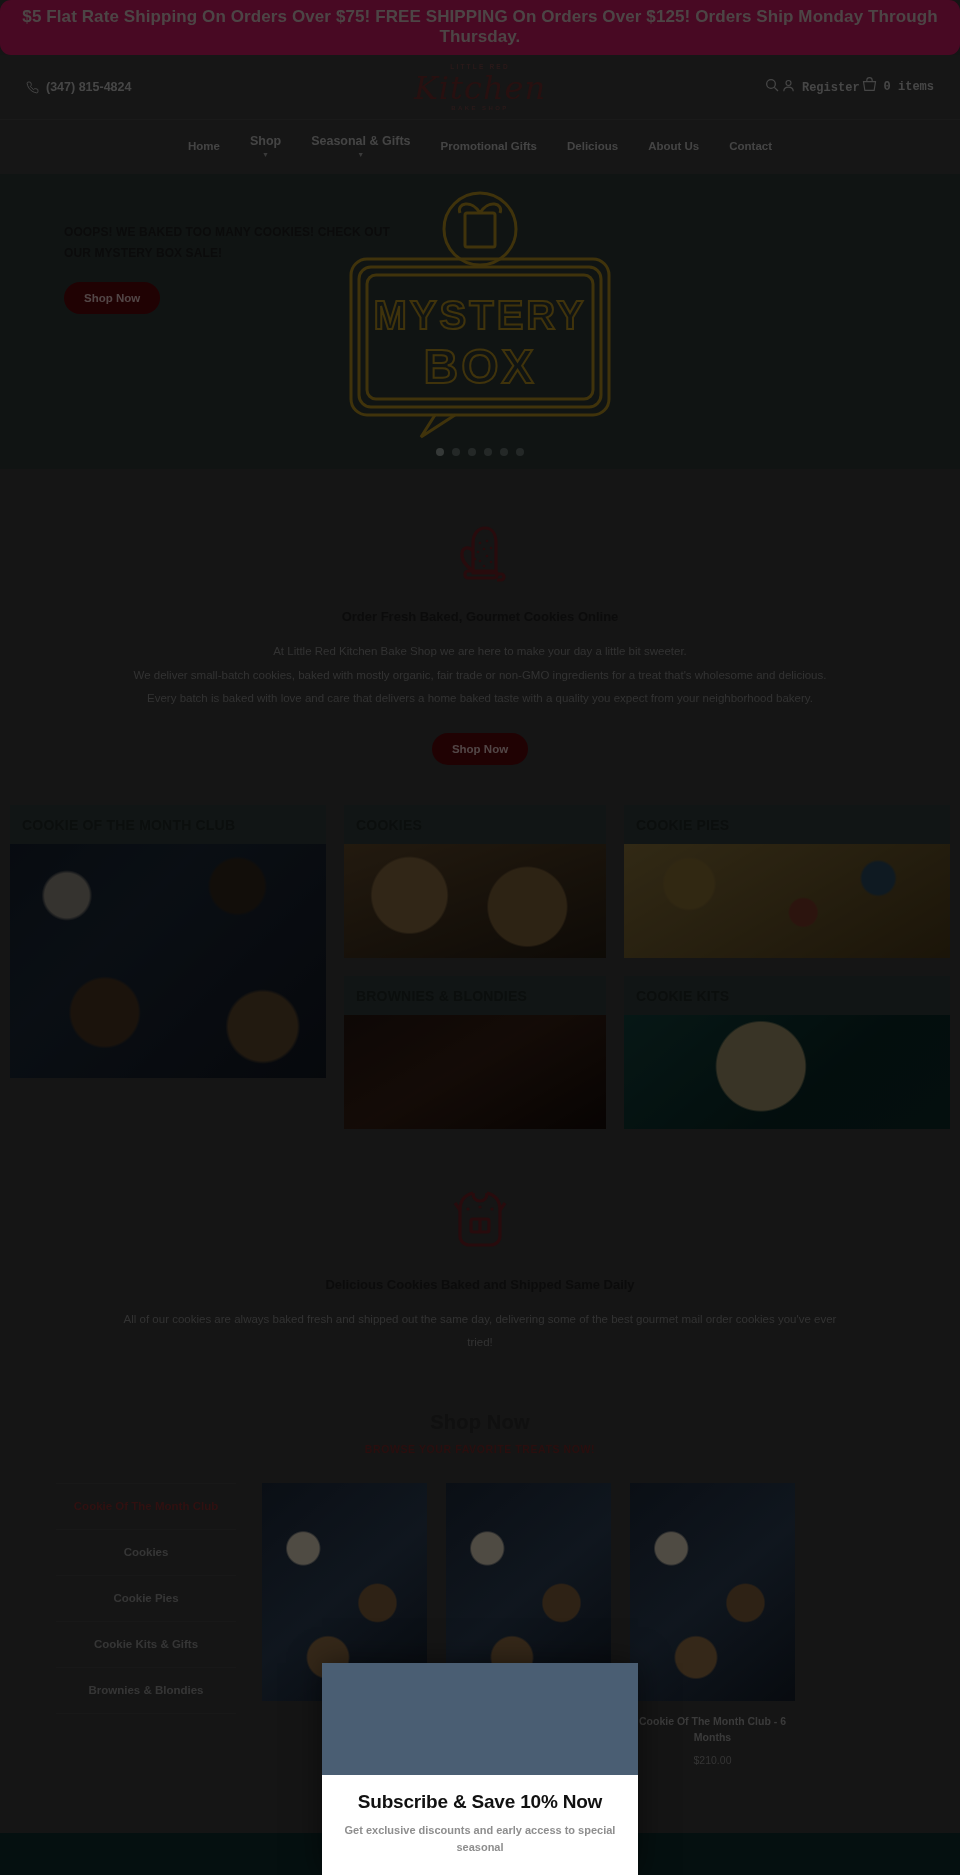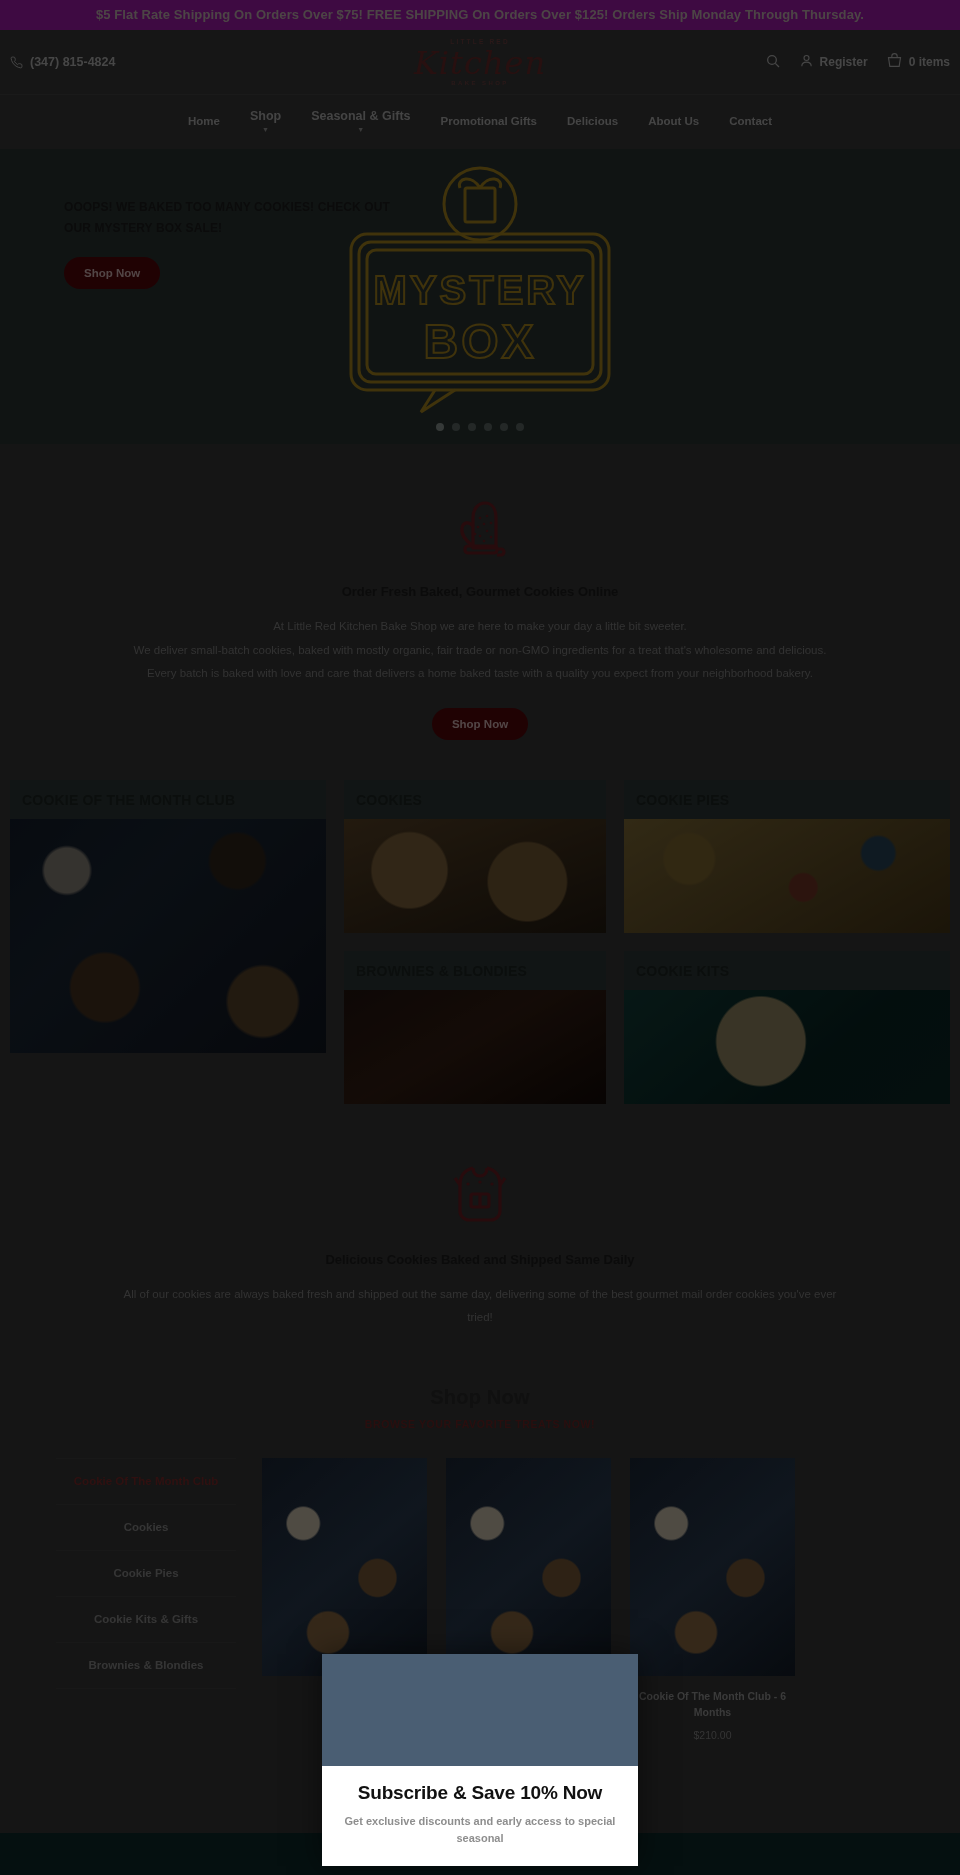--- a/index.html
+++ b/index.html
@@ -12,44 +12,44 @@
     position:relative;
   }
   
   #dim {
     position:absolute; inset:0; background:rgba(0,0,0,0.62);
     z-index:50; pointer-events:none;
   }
 
   
   .announce {
-    background:#a21caf; color:#c9b6b6;
-    text-align:center; font-size:13px; font-weight:700;
-    padding:7px 0 8px; letter-spacing:.1px;
+    background:#be185d; color:#c9b6b6;
+    text-align:center; font-size:17px; font-weight:700;
+    padding:7px 0 8px; letter-spacing:.1px;border-radius:11px;
   }
 
   
   .header {
     background:#3a3a3a; height:64px;
-    display:flex; align-items:center; padding:0 10px;
+    display:flex; align-items:center; padding:0 26px;
     position:relative;
   }
   .phone { display:flex; align-items:center; gap:7px; font-size:12.5px; color:#b9b9b9; font-weight:600; }
   .phone svg { display:block; }
   .logo-wrap {
     position:absolute; left:50%; top:50%; transform:translate(-50%,-50%);
     width:150px; text-align:center; line-height:1;
   }
   .logo-top { font-size:6.5px; letter-spacing:2.2px; color:#6e4141; font-weight:700; }
   .logo-mid {
     font-family:"DejaVu Serif", serif; font-style:italic;
     font-size:32px; color:#6b2a2a; letter-spacing:1px; margin:1px 0 0;
   }
   .logo-bot { font-size:6px; letter-spacing:2.4px; color:#6e4141; font-weight:700; margin-top:1px; }
-  .header-right { margin-left:auto; display:flex; align-items:flex-start; gap:18px; }
+  .header-right { margin-left:auto; display:flex; align-items:flex-end; gap:1px;font-family:Liberation Mono, monospace; }
   .hr-item { display:flex; align-items:center; gap:6px; font-size:12px; color:#b9b9b9; font-weight:600; }
 
   
   .nav {
     background:#3a3a3a; border-top:1px solid #454545;
     display:flex; justify-content:center; align-items:center;
     gap:30px; padding:14px 0 16px;
   }
   .nav-item {
     font-size:11.5px; color:#b4b4b4; font-weight:600;
@@ -151,21 +151,21 @@
       radial-gradient(circle at 40% 80%, #8d6a42 0 10%, transparent 11%),
       linear-gradient(140deg,#1c2838,#2a3b50 50%,#141d29); }
   .card-name { font-size:10.5px; font-weight:600; color:#9a9a9a; margin-top:13px; line-height:1.5; }
   .card-price { font-size:10.5px; color:#8a8a8a; margin-top:9px; }
 
   .footer-strip { position:absolute; left:0; right:0; bottom:0; height:42px; background:#0f2b2b; }
 
   
   .modal {
     position:absolute; left:50%; transform:translateX(-50%);
-    bottom:9px; width:316px; z-index:60;
+    bottom:0; width:316px; z-index:60;
     background:#fff; box-shadow:0 0 30px rgba(0,0,0,.5);
   }
   .modal-img { height:112px; background:
       radial-gradient(circle at 18% 55%, #e0b96f 0 15%, transparent 16%),
       radial-gradient(circle at 45% 35%, #f2e3c2 0 14%, transparent 15%),
       radial-gradient(circle at 72% 60%, #6b4526 0 14%, transparent 15%),
       radial-gradient(circle at 90% 30%, #c99a55 0 12%, transparent 13%),
       linear-gradient(150deg,#3d4f63,#5d7governance);
       background-color:#4a5e73; }
   .modal-body { padding:16px 18px 20px; text-align:center; }

